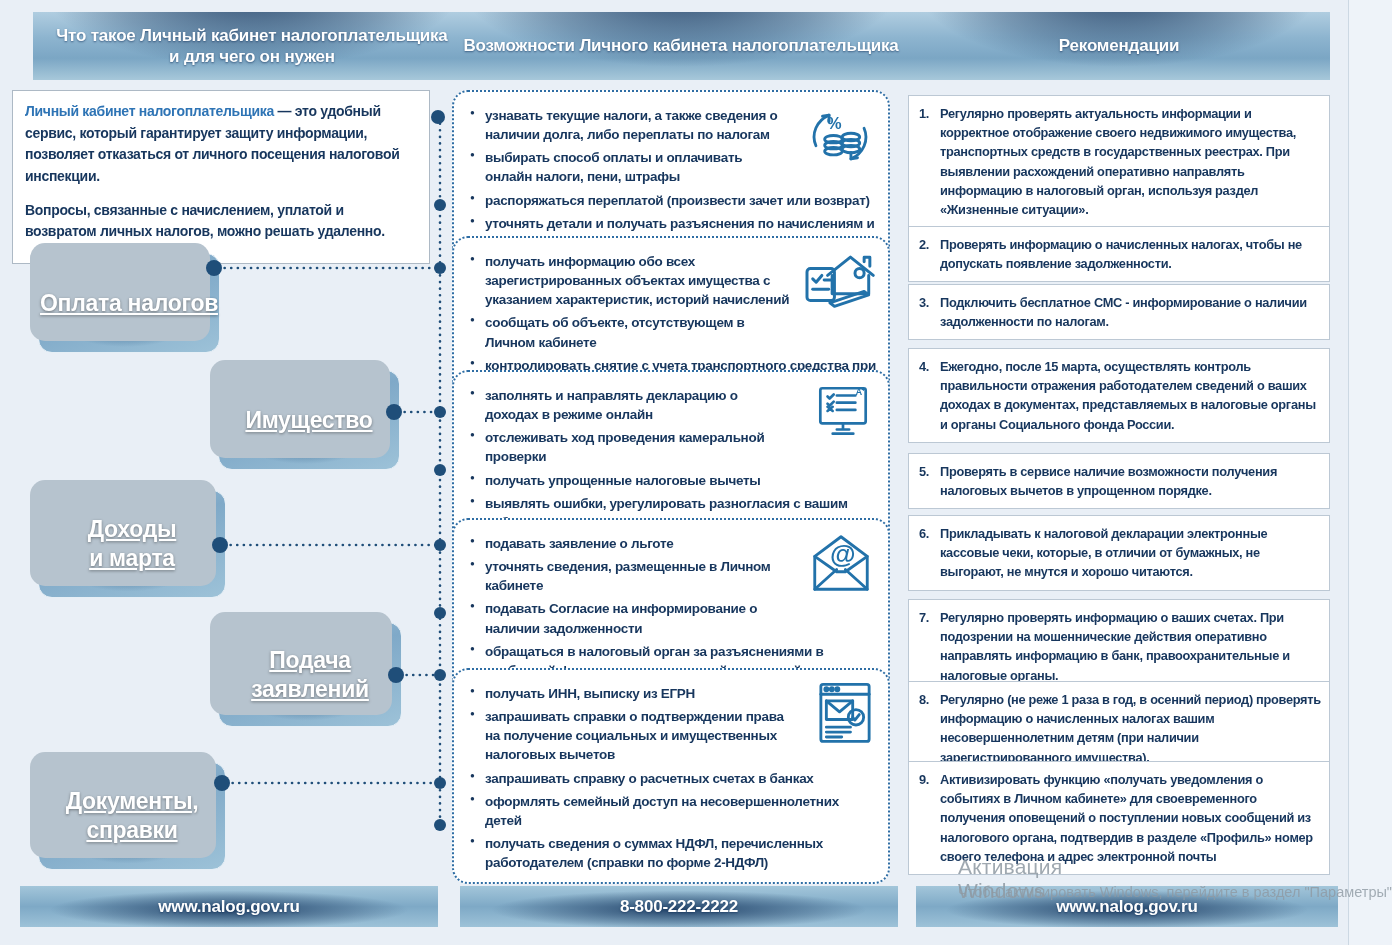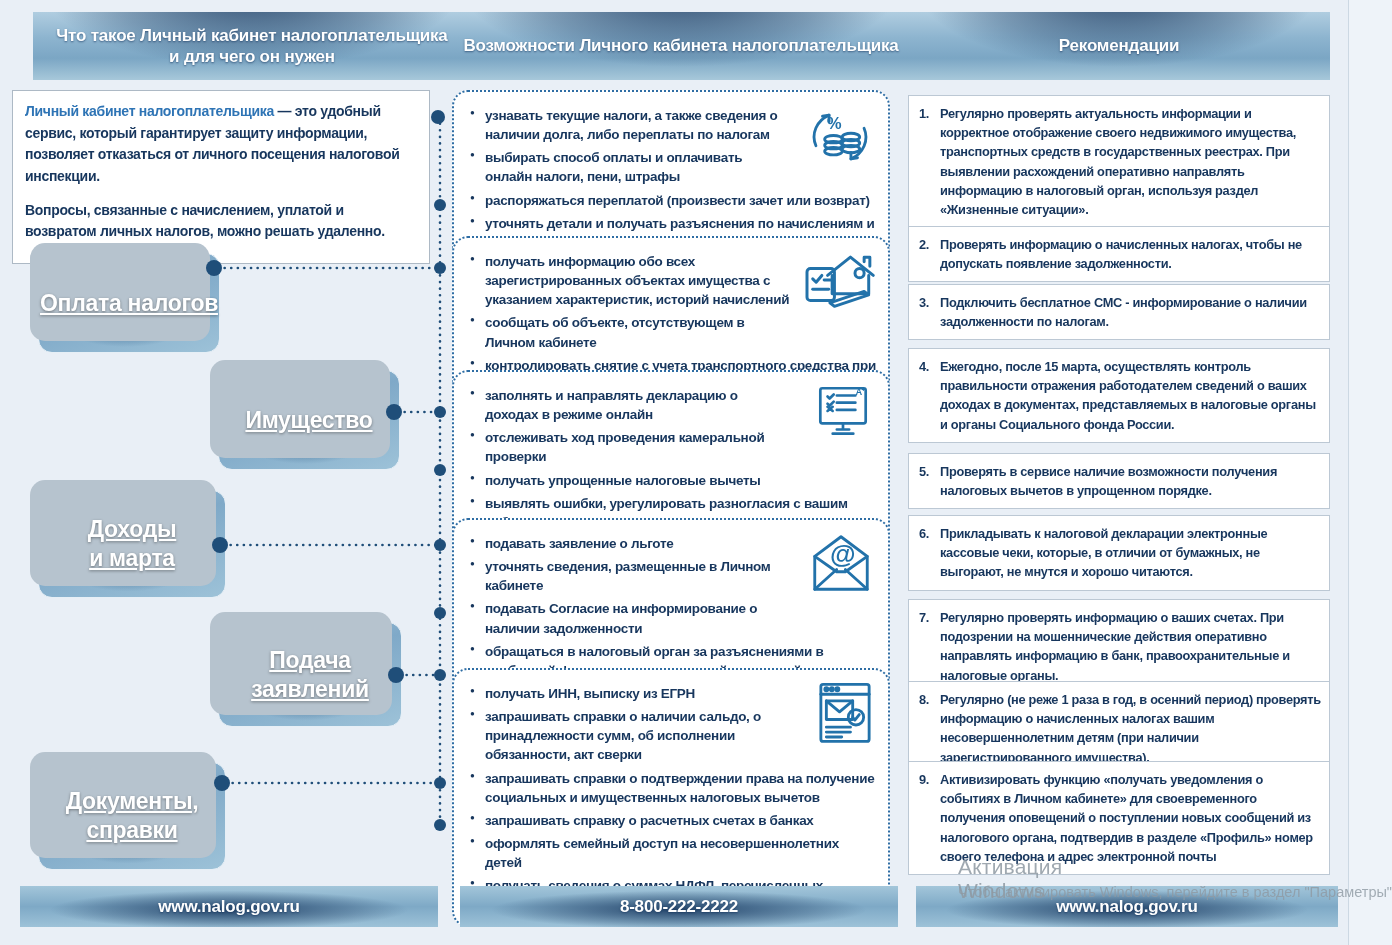--- a/index.html
+++ b/index.html
@@ -220,21 +220,20 @@
           <circle cx="21" cy="8.5" r="1.4" fill="#2272aa"></circle>
         <rect x="11" y="19" width="24" height="17"></rect>
           <path d="M11 19 L23 29 L35 19"></path>
         <circle cx="38" cy="34" r="7"></circle>
           <path d="M35 34 l2 2.5 l4 -5"></path>
         <path d="M11 43 h22 M11 47.5 h22 M11 52 h14"></path>
       </svg>
     </div>
     <ul>
       <li>получать ИНН, выписку из ЕГРН</li>
-      <li>запрашивать справки о наличии сальдо, о принадлежности сумм, об исполнении обязанности, акт сверки</li>
       <li>запрашивать справки о подтверждении права на получение социальных и имущественных налоговых вычетов</li>
       <li>запрашивать справку о расчетных счетах в банках</li>
       <li>оформлять семейный доступ на несовершеннолетних детей</li>
       <li>получать сведения о суммах НДФЛ, перечисленных работодателем (справки по форме 2-НДФЛ)</li>
     </ul>
   </div>
 
   <div class="bar footer" id="mid-footer">8-800-222-2222</div>
 
   <div class="bar" id="right-header">Рекомендации</div>

